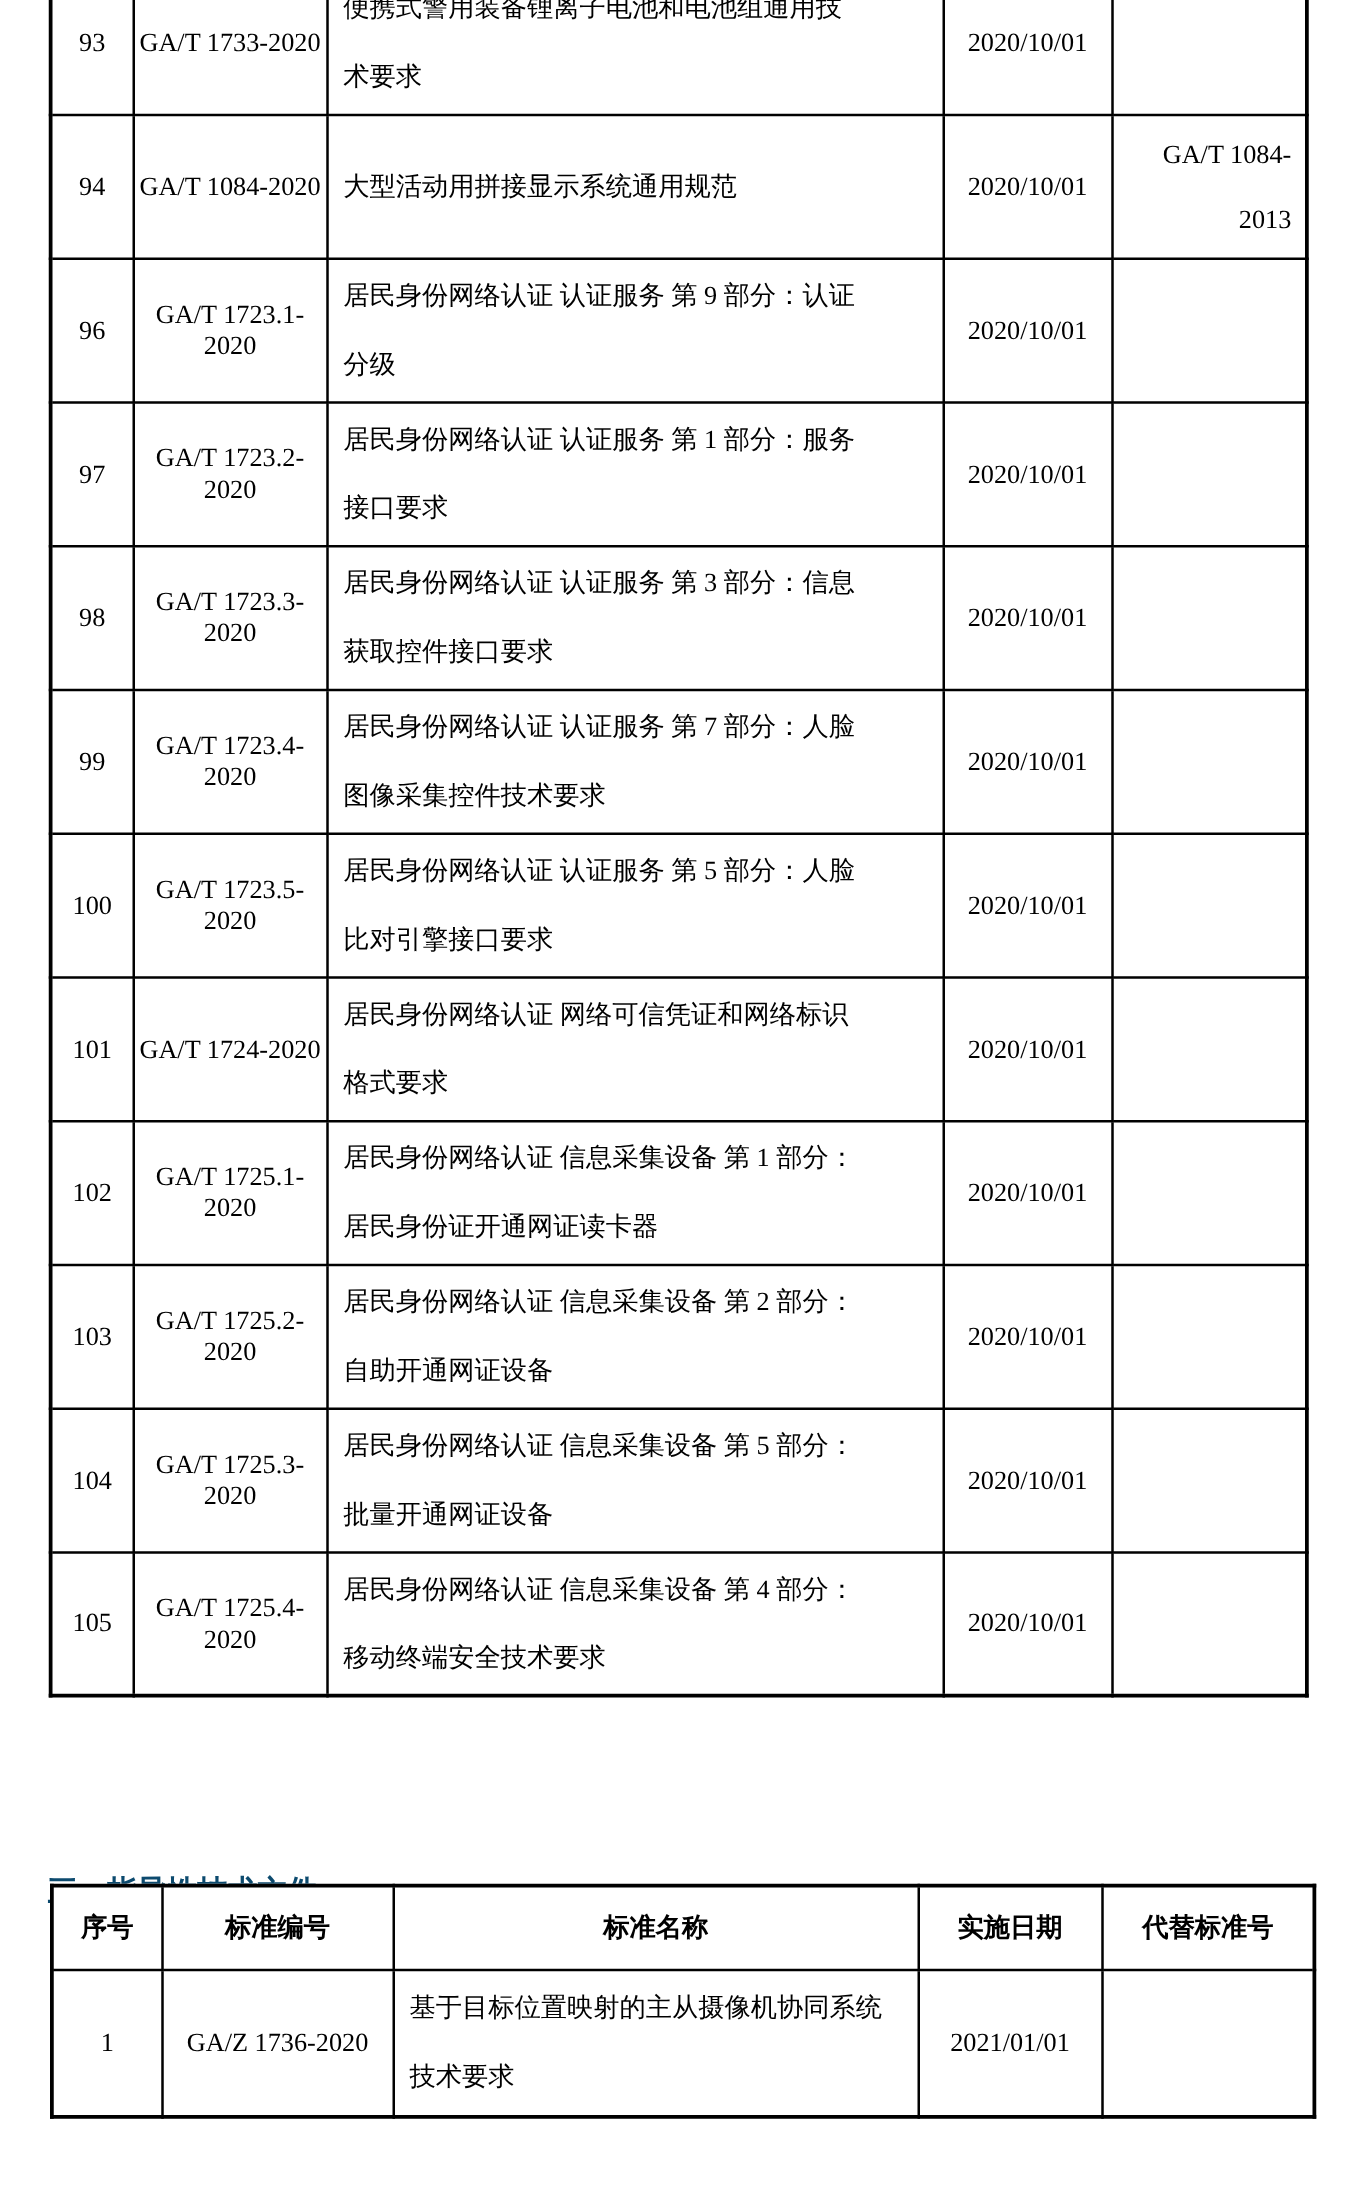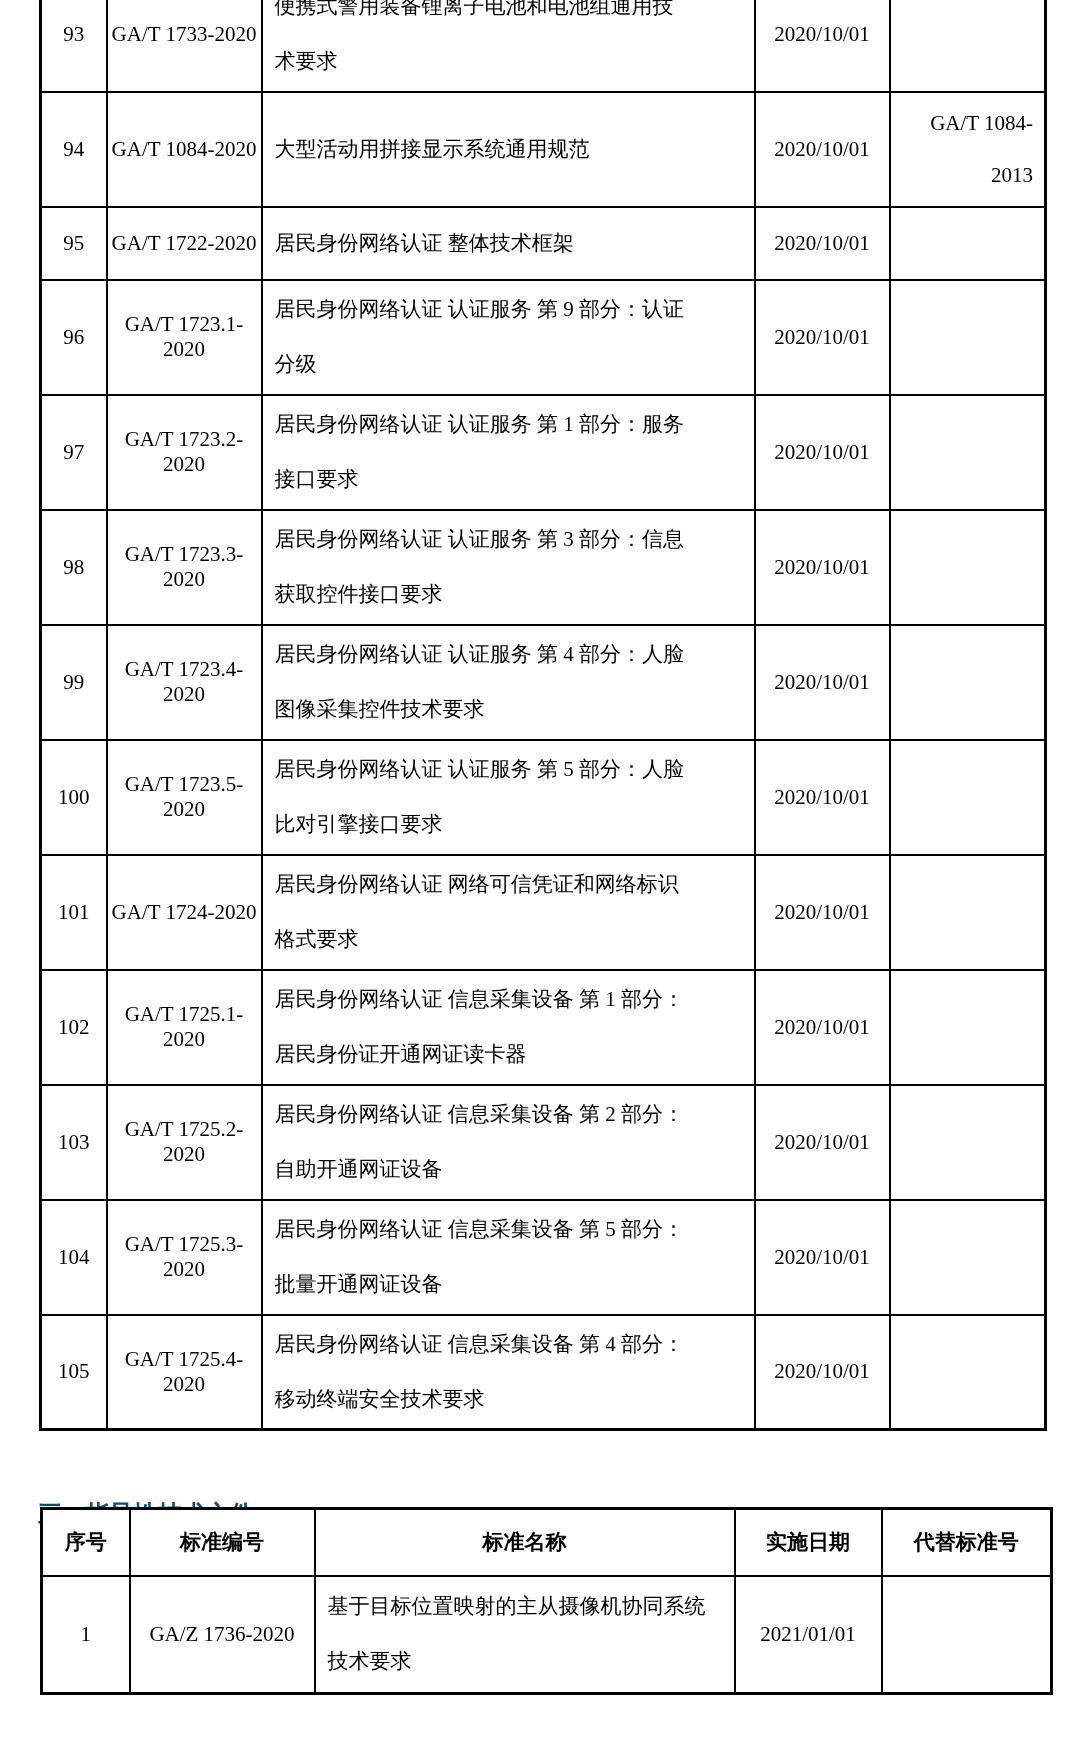--- a/index.html
+++ b/index.html
@@ -84,27 +84,20 @@
         <td class="c-replace"></td>
       </tr>
       <tr class="r-tall">
         <td class="c-center">94</td>
         <td class="c-center">GA/T 1084-2020</td>
         <td class="c-name">大型活动用拼接显示系统通用规范</td>
         <td class="c-center">2020/10/01</td>
         <td class="c-replace">GA/T 1084-
 2013</td>
       </tr>
-      <tr class="r-short">
-        <td class="c-center">95</td>
-        <td class="c-center">GA/T 1722-2020</td>
-        <td class="c-name">居民身份网络认证 整体技术框架</td>
-        <td class="c-center">2020/10/01</td>
-        <td class="c-replace"></td>
-      </tr>
       <tr class="r-tall">
         <td class="c-center">96</td>
         <td class="c-center">GA/T 1723.1-2020</td>
         <td class="c-name">居民身份网络认证 认证服务 第 9 部分：认证
 分级</td>
         <td class="c-center">2020/10/01</td>
         <td class="c-replace"></td>
       </tr>
       <tr class="r-tall">
         <td class="c-center">97</td>
@@ -118,21 +111,21 @@
         <td class="c-center">98</td>
         <td class="c-center">GA/T 1723.3-2020</td>
         <td class="c-name">居民身份网络认证 认证服务 第 3 部分：信息
 获取控件接口要求</td>
         <td class="c-center">2020/10/01</td>
         <td class="c-replace"></td>
       </tr>
       <tr class="r-tall">
         <td class="c-center">99</td>
         <td class="c-center">GA/T 1723.4-2020</td>
-        <td class="c-name">居民身份网络认证 认证服务 第 4 部分：人脸
+        <td class="c-name">居民身份网络认证 认证服务 第 7 部分：人脸
 图像采集控件技术要求</td>
         <td class="c-center">2020/10/01</td>
         <td class="c-replace"></td>
       </tr>
       <tr class="r-tall">
         <td class="c-center">100</td>
         <td class="c-center">GA/T 1723.5-2020</td>
         <td class="c-name">居民身份网络认证 认证服务 第 5 部分：人脸
 比对引擎接口要求</td>
         <td class="c-center">2020/10/01</td>

